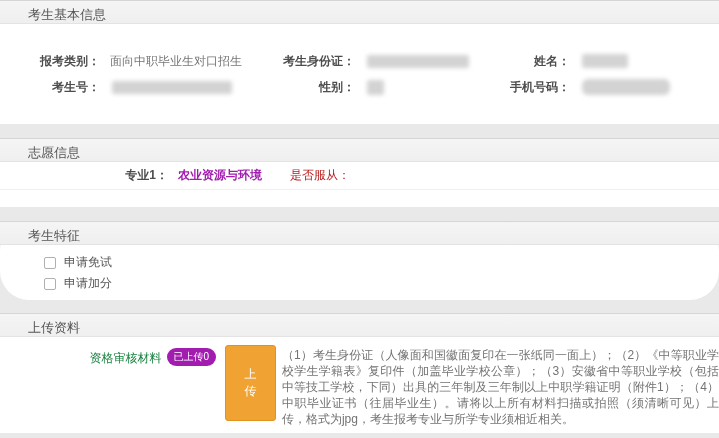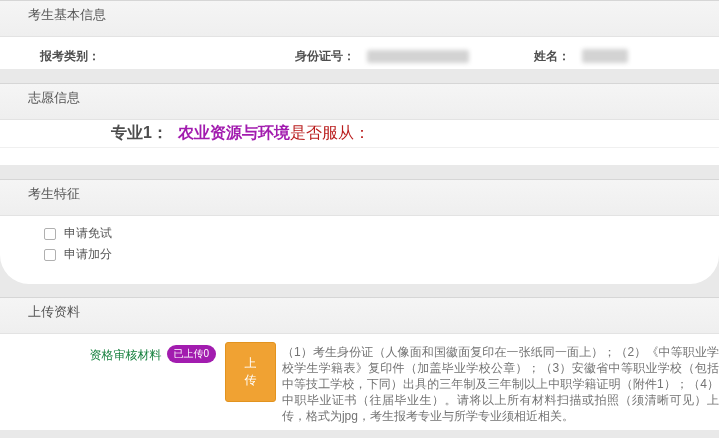--- a/index.html
+++ b/index.html
@@ -2,73 +2,73 @@
 <html><head>
 <meta charset="utf-8">
 <style>
   * { box-sizing: border-box; margin: 0; padding: 0; }
   html, body { background: #e9e9e9; }
   body { font-family: "Liberation Sans", "DejaVu Sans", sans-serif; }
   .page { width: 719px; height: 438px; background: #e9e9e9; overflow: hidden; position: relative; }
 
   .panel { background: #fff; }
   .panel-header {
-    height: 37px; line-height: 27px;
+    height: 24px; line-height: 27px;
     background: linear-gradient(#f5f5f5, #efefef);
     border-top: 1px solid #d6d6d6;
     border-bottom: 1px solid #e3e3e3;
     padding-left: 28px;
     font-size: 13px; color: #555;
   }
   .mb14 { margin-bottom: 14px; }
   .mb13 { margin-bottom: 13px; border-radius: 29px; }
 
   
-  .basic-body { padding: 6px 0 0; }
+  .basic-body { padding: 6px 0 24px; margin-top: 18px; }
   .frow { display: flex; align-items: center; height: 26px; font-size: 12px; }
   .cell { display: flex; align-items: center; }
   .c1 { width: 250px; }
   .c2 { width: 255px; }
   .c3 { flex: 1; }
   .lbl { font-weight: bold; color: #4d4d4d; text-align: right; display: inline-block; }
   .c1 .lbl { width: 100px; }
   .c2 .lbl { width: 105px; }
   .c3 .lbl { width: 65px; }
   .val { color: #777; margin-left: 10px; }
 
   .redact { display: inline-block; background: #d3d3d3; border-radius: 2px; filter: blur(2px); margin-left: 12px; }
   .r-id     { width: 102px; height: 13px; }
   .r-name   { width: 46px;  height: 14px; }
   .r-examno { width: 120px; height: 13px; }
   .r-gender { width: 17px;  height: 15px; }
   .r-phone  { width: 88px;  height: 16px; border-radius: 6px; }
 
   
-  .vrow { display: flex; align-items: center; height: 28px; font-size: 16px; border-bottom: 1px solid #f0f0f0; }
+  .vrow { display: flex; align-items: center; height: 28px; font-size: 12px; border-bottom: 1px solid #f0f0f0; }
   .vrow .lbl { width: 168px; }
   .val-bold { color: #a21caf; font-weight: bold; margin-left: 10px; width: 112px; }
   .lbl-light { color: #b91c1c; }
   .vrow-empty { height: 17px; }
 
   
-  .feat-body { padding: 7px 0 19px 44px; }
+  .feat-body { padding: 7px 0 6px 44px; }
   .cbrow { display: flex; align-items: center; height: 21px; font-size: 12px; color: #555; cursor: pointer; }
   .cb { width: 12px; height: 12px; border: 1px solid #b0b0b0; border-radius: 2px; background: #fff; display: inline-block; margin-right: 8px; }
 
   
   .upload-body { padding: 8px 0 6px; }
   .upload-row { display: flex; align-items: flex-start; }
   .upload-lbl { width: 170px; text-align: right; font-weight: normal; color: #15803d; font-size: 12px; margin-top: 5px; }
   .badge {
     background: #a21caf; color: #fff; font-size: 10px; font-weight: normal;
     border-radius: 9px; padding: 2px 7px; margin: 3px 0 0 5px; white-space: nowrap;
   }
   .upload-btn {
     background: #f0a233; border: 1px solid #e2931f; color: #fff;
-    font-size: 12px; border-radius: 3px; padding: 12px 13px; margin-left: 9px;
+    font-size: 12px; border-radius: 3px; padding: 20px 13px; margin-left: 9px;
     cursor: pointer; font-family: inherit;
   }
   .notice {
     color: #737373; font-size: 12px; line-height: 16px;
     width: 460px; margin: 2px 0 0 6px; text-align: justify;
   }
 
   
   .footer { height: 38px; text-align: center; padding-top: 11px; }
   .submit-btn {
@@ -83,28 +83,43 @@
 <div class="page">
 
   <section class="panel mb14">
     <div class="panel-header">
       <span>考生基本信息</span>
     </div>
     <div class="basic-body">
       <div class="frow">
         <div class="cell c1">
           <span class="lbl">报考类别：</span>
+          <span class="val">面向中职毕业生对口招生</span>
         </div>
         <div class="cell c2">
-          <span class="lbl">身份证号：</span>
+          <span class="lbl">考生身份证：</span>
           <span class="redact r-id"></span>
         </div>
         <div class="cell c3">
           <span class="lbl">姓名：</span>
           <span class="redact r-name"></span>
+        </div>
+      </div>
+      <div class="frow">
+        <div class="cell c1">
+          <span class="lbl">考生号：</span>
+          <span class="redact r-examno"></span>
+        </div>
+        <div class="cell c2">
+          <span class="lbl">性别：</span>
+          <span class="redact r-gender"></span>
+        </div>
+        <div class="cell c3">
+          <span class="lbl">手机号码：</span>
+          <span class="redact r-phone"></span>
         </div>
       </div>
     </div>
   </section>
 
   <section class="panel mb14">
     <div class="panel-header">
       <span>志愿信息</span>
     </div>
     <div>

